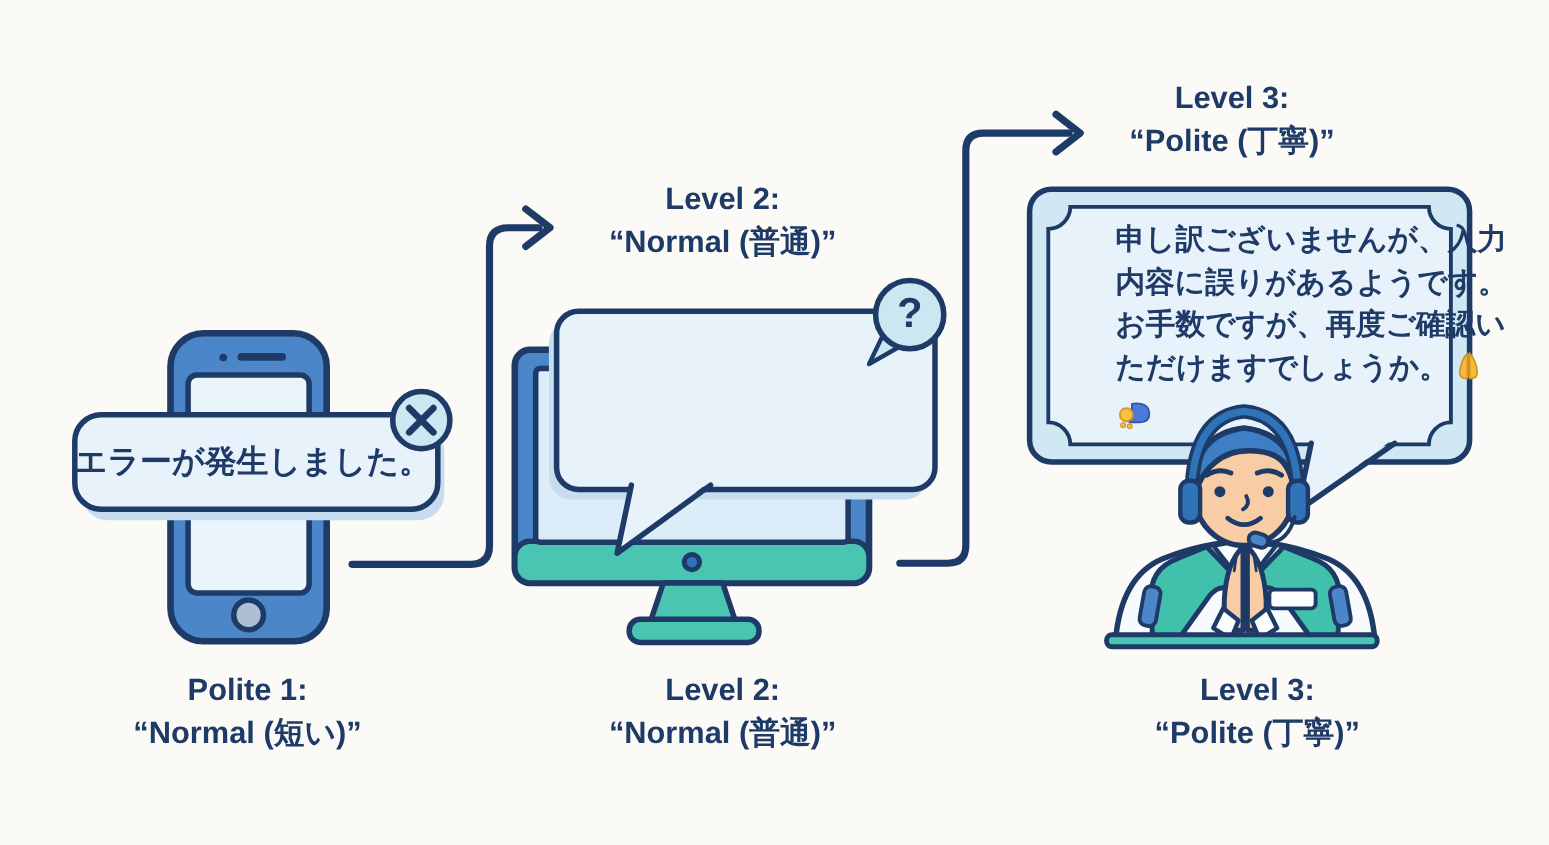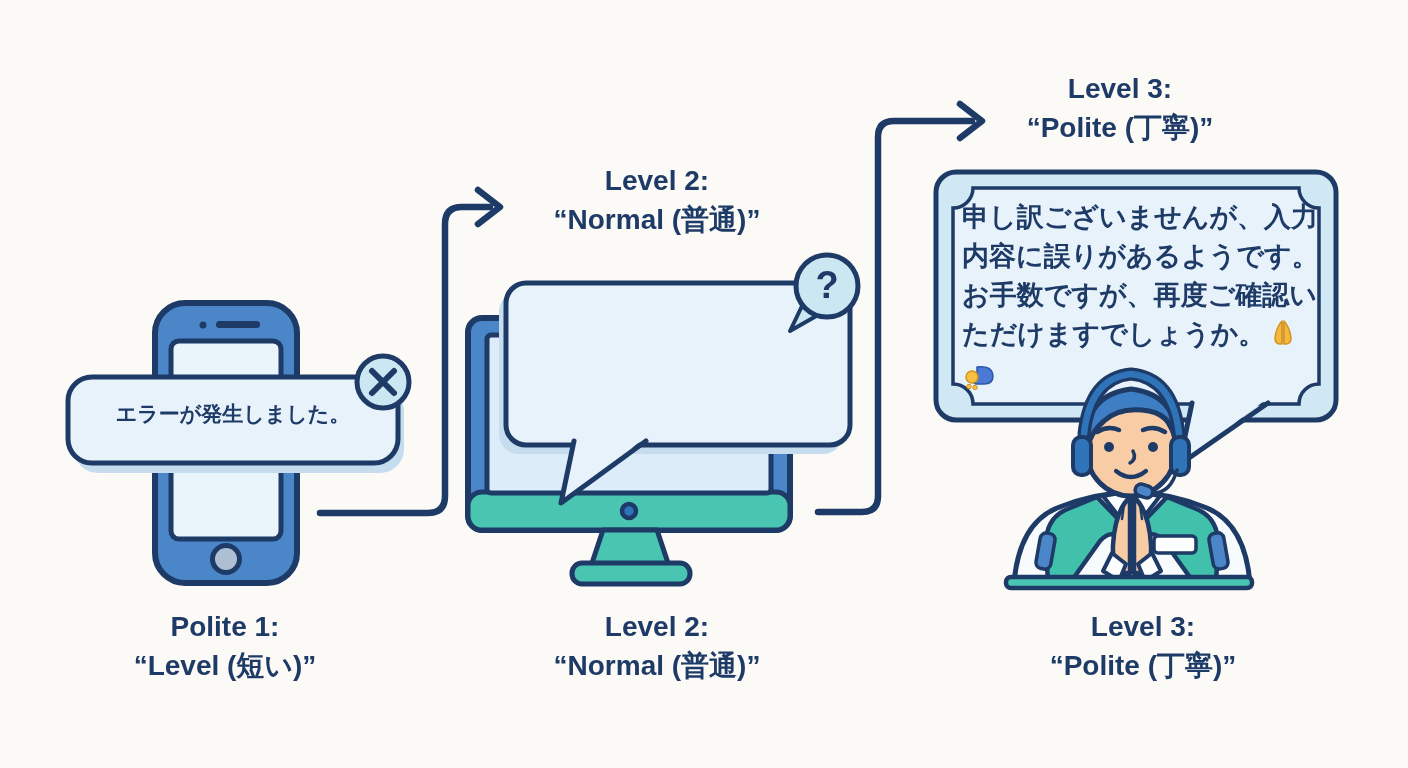--- a/index.html
+++ b/index.html
@@ -10,21 +10,21 @@
   }
   .layer-svg{position:absolute;left:0;top:0;z-index:1;display:block;}
   .txt{position:absolute;z-index:2;color:#1e3a66;}
   .label{
     text-align:center;font-weight:bold;font-size:28px;line-height:1.38;
   }
   .bubble-text{
     font-weight:bold;font-size:27px;line-height:1.44;letter-spacing:0;
   }
   .toast-text{
-    font-weight:bold;font-size:21px;white-space:nowrap;text-align:center;
+    font-weight:bold;font-size:29px;white-space:nowrap;text-align:left;
   }
   .q-glyph{
     font-weight:bold;font-size:38px;text-align:center;line-height:58px;
   }
   .emoji{
     display:inline-block;vertical-align:-4px;margin-left:3px;
   }
 </style>
 </head>
 <body>
@@ -127,38 +127,38 @@
   </div>
 
   <div class="txt label" style="left:955px;top:70px;width:330px;">
     <div>Level 3:</div>
     <div>“Polite (丁寧)”</div>
   </div>
 
   <div class="txt toast-text" style="left:68px;top:400px;width:330px;">エラーが発生しました。</div>
 
 
-  <div class="txt bubble-text" style="left:962px;top:198px;width:358px;">
+  <div class="txt bubble-text" style="left:1014px;top:198px;width:358px;">
     <span>申し訳ございませんが、入力内容に誤りがあるようです。お手数ですが、再度ご確認いただけますでしょうか。</span><span class="emoji"><svg width="30" height="28" viewBox="0 0 30 28">
           <path d="M14,2 Q8,9 7,19 Q7,25 12,25 L14,25 Z" fill="#f6b940" stroke="#d4921f" stroke-width="1.5" stroke-linejoin="round"></path>
           <path d="M16,2 Q22,9 23,19 Q23,25 18,25 L16,25 Z" fill="#f6b940" stroke="#d4921f" stroke-width="1.5" stroke-linejoin="round"></path>
           <path d="M15,3 L15,24" stroke="#d4921f" stroke-width="1.2"></path>
         </svg></span><span class="emoji"><svg width="30" height="26" viewBox="0 0 30 26">
           <path d="M12,3 Q27,1 28,12 Q28,20 19,20 L12,20 Q8,20 8,16 Q8,12 12,11 Z" fill="#4a79d6" stroke="#2d55a8" stroke-width="1.5" stroke-linejoin="round"></path>
           <circle cx="7" cy="13" r="6" fill="#f6c23f" stroke="#d4921f" stroke-width="1.5"></circle>
           <circle cx="4" cy="22.5" r="2.2" fill="#f6c23f" stroke="#d4921f" stroke-width="1"></circle>
           <circle cx="10" cy="23.5" r="2.2" fill="#f6c23f" stroke="#d4921f" stroke-width="1"></circle>
         </svg></span>
   </div>
 
   <div class="txt q-glyph" style="left:797px;top:256px;width:60px;height:60px;">?</div>
 
   <div class="txt label" style="left:60px;top:608px;width:330px;">
     <div>Polite 1:</div>
-    <div>“Level (短い)”</div>
+    <div>“Normal (短い)”</div>
   </div>
 
   <div class="txt label" style="left:492px;top:608px;width:330px;">
     <div>Level 2:</div>
     <div>“Normal (普通)”</div>
   </div>
 
   <div class="txt label" style="left:978px;top:608px;width:330px;">
     <div>Level 3:</div>
     <div>“Polite (丁寧)”</div>

